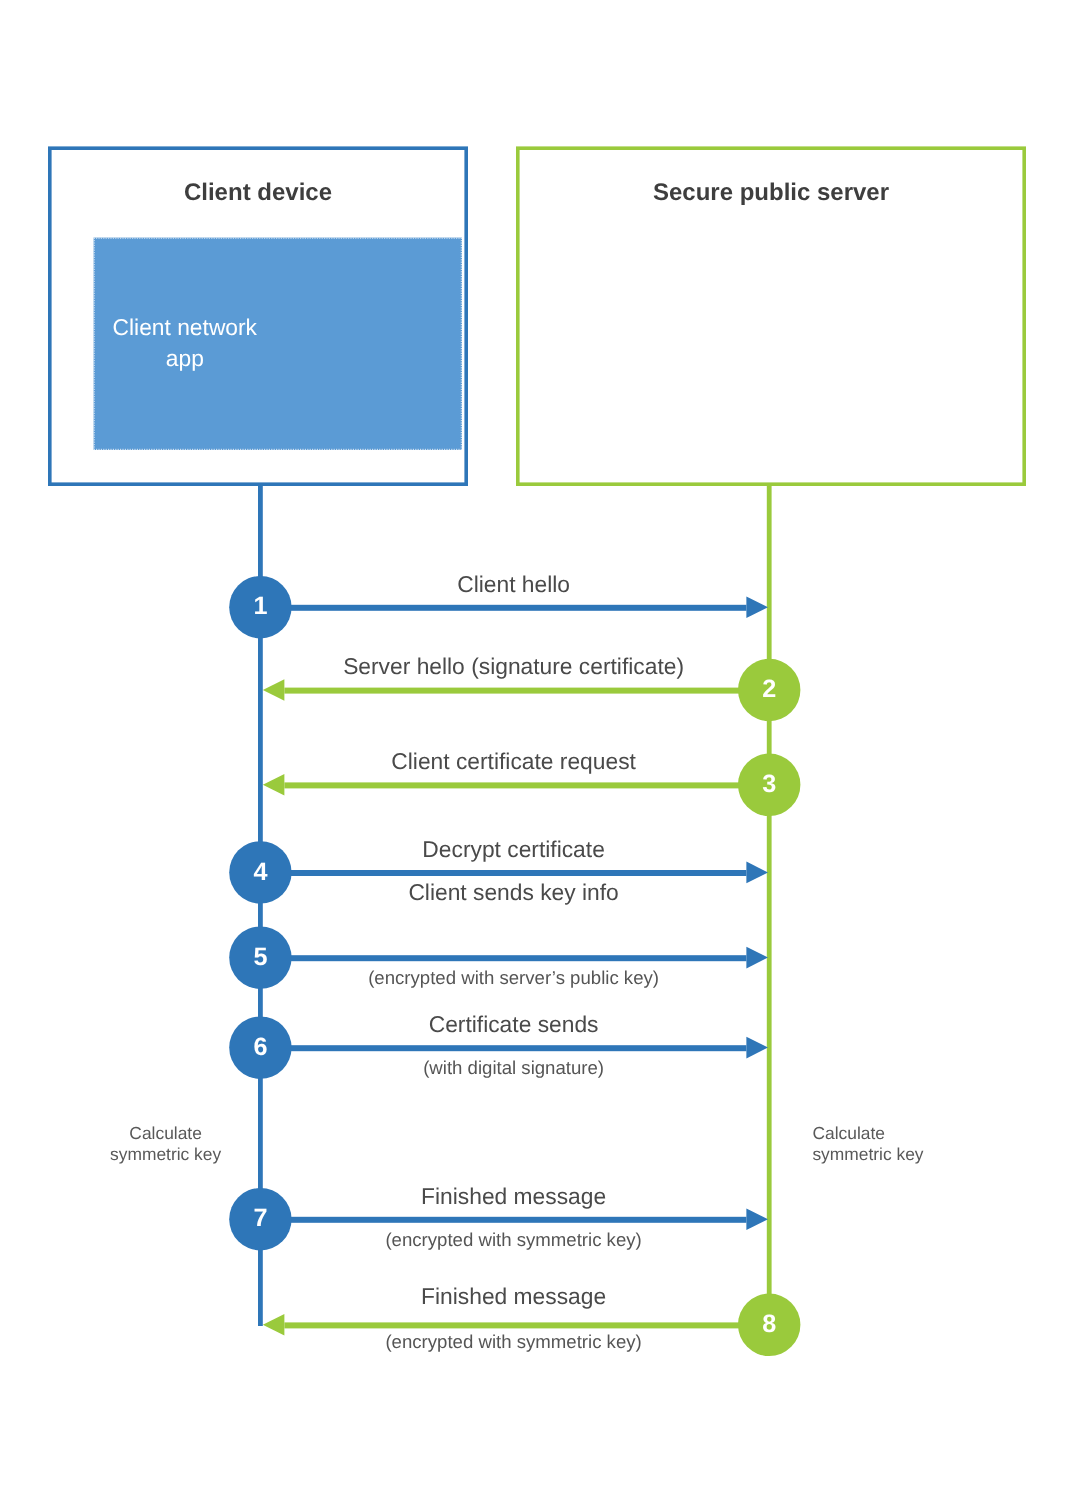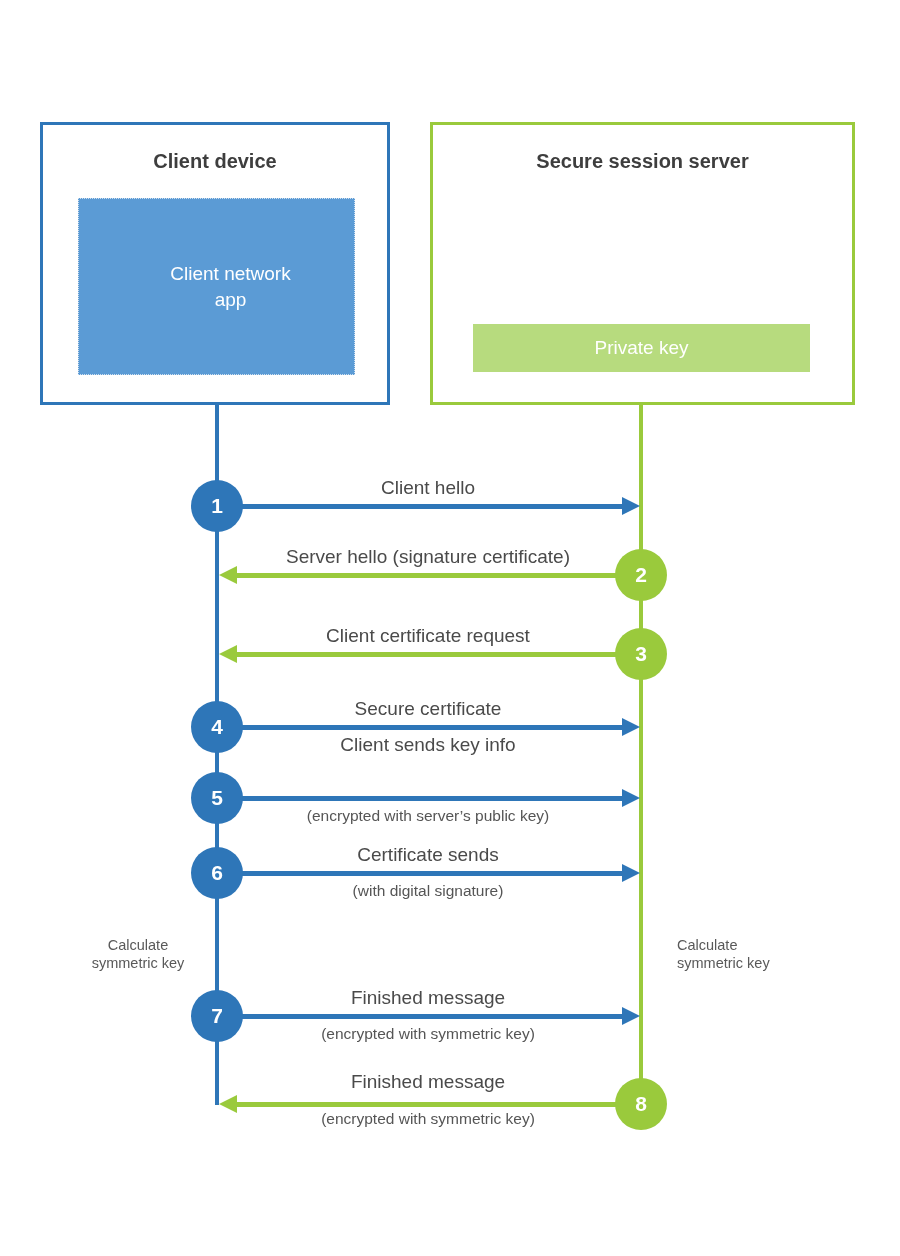--- a/index.html
+++ b/index.html
@@ -18,23 +18,23 @@
   .page-title{position:absolute;left:37px;top:30px;font-size:27px;font-weight:300;
     color:#595959;letter-spacing:.2px;}
 
   
   .entity{position:absolute;background:#fff;box-sizing:border-box;}
   .client-box{left:40px;top:122px;width:350px;height:283px;border:3px solid var(--blue);}
   .server-box{left:430px;top:122px;width:425px;height:283px;border:3px solid var(--green);}
   .entity-title{position:absolute;left:0;right:0;top:25px;text-align:center;
     font-size:20px;font-weight:bold;color:var(--ink-dark);}
 
-  .app-box{position:absolute;left:78px;top:198px;width:277px;height:177px;
+  .app-box{position:absolute;left:78px;top:198px;width:307px;height:177px;
     background:var(--blue-fill);border:1px dotted #cfe0f0;box-sizing:border-box;
-    display:flex;align-items:center;justify-content:center;padding-left:28px;}
+    display:flex;align-items:center;}
   .app-box span{display:block;width:150px;text-align:center;color:#fff;font-size:19px;line-height:26px;}
 
   .module-bar{position:absolute;left:473px;width:337px;height:48px;background:var(--green-fill);
     display:flex;align-items:center;justify-content:center;color:#fff;font-size:19px;}
   .bar1{top:200px;height:49px;}
   .bar2{top:263px;}
   .bar3{top:324px;}
 
   
   .lifeline{position:absolute;width:4px;}
@@ -87,23 +87,22 @@
 
 
   <div class="entity client-box">
     <div class="entity-title">Client device</div>
   </div>
   <div class="app-box">
     <span>Client network app</span>
   </div>
 
   <div class="entity server-box">
-    <div class="entity-title">Secure session server</div>
+    <div class="entity-title">Secure public server</div>
   </div>
-  <div class="module-bar bar3">Private key</div>
 
   <div class="lifeline ll-blue"></div>
   <div class="lifeline ll-green"></div>
 
   <div>
     <div class="hline blue a1"></div>
     <div class="head right h1"></div>
     <div class="msg l1">Client hello</div>
     <div class="circle blue c1">
         <span>1</span>
@@ -124,21 +123,21 @@
     <div class="head left h3"></div>
     <div class="msg l3">Client certificate request</div>
     <div class="circle green c3">
         <span>3</span>
       </div>
   </div>
 
   <div>
     <div class="hline blue a4"></div>
     <div class="head right h4"></div>
-    <div class="msg l4">Secure certificate</div>
+    <div class="msg l4">Decrypt certificate</div>
     <div class="circle blue c4">
         <span>4</span>
       </div>
   </div>
 
   <div>
     <div class="hline blue a5"></div>
     <div class="head right h5"></div>
     <div class="msg l5">Client sends key info</div>
     <div class="sub sb5">(encrypted with server’s public key)</div>

